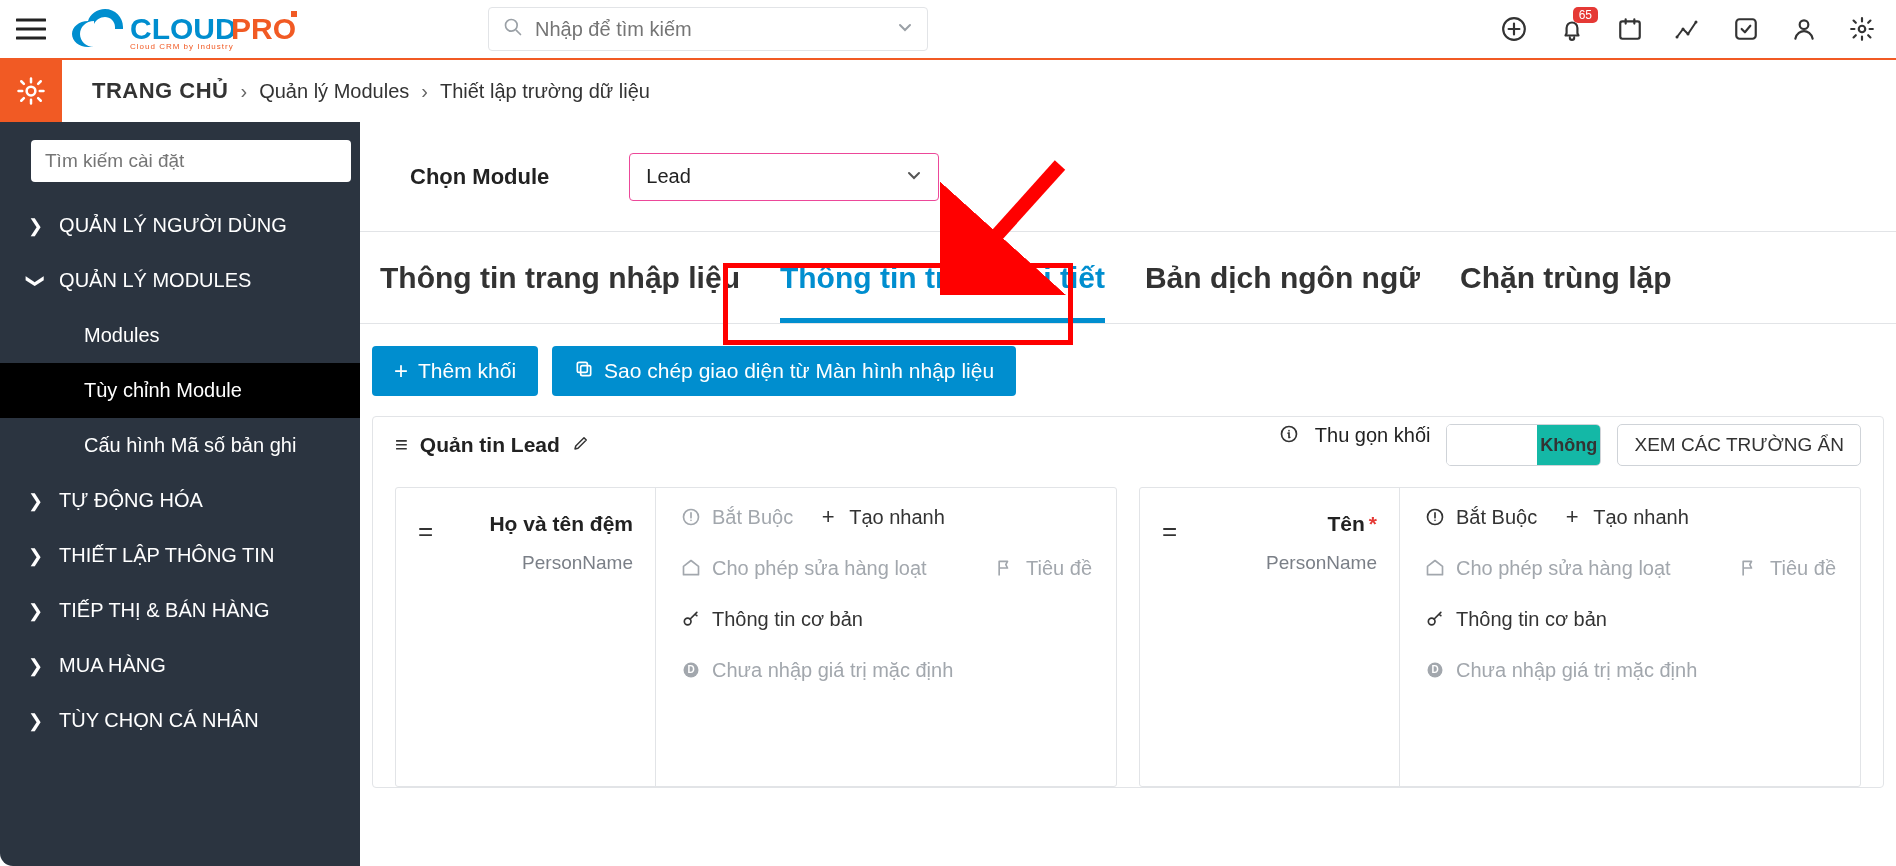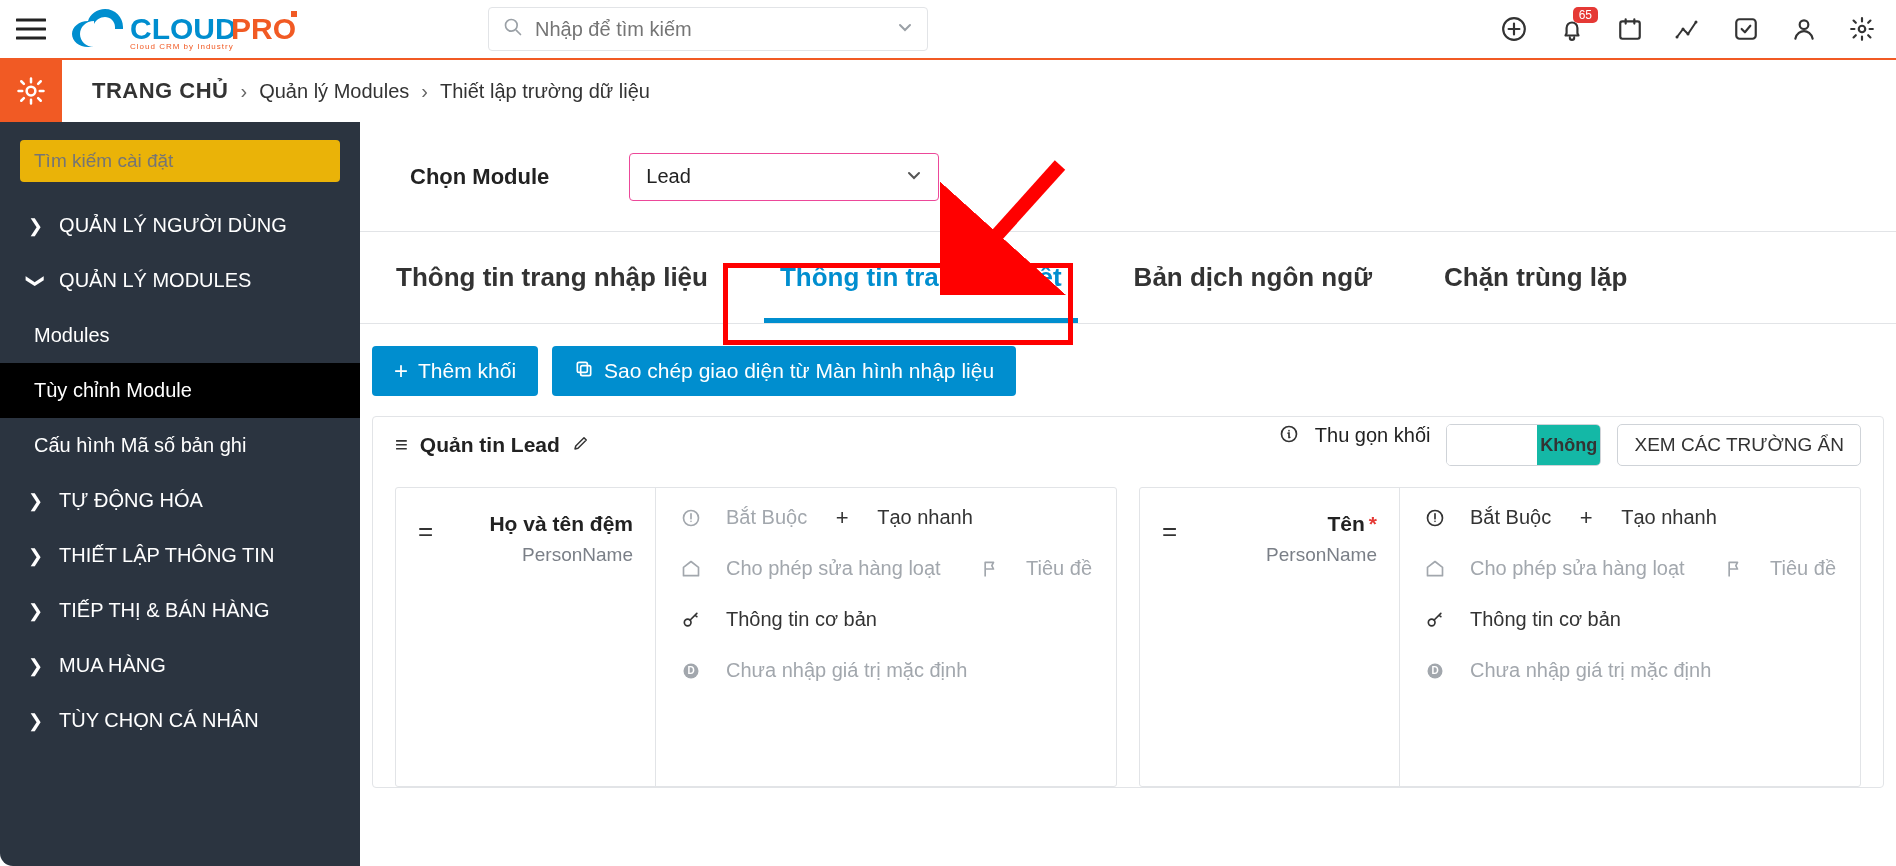--- a/index.html
+++ b/index.html
@@ -39,36 +39,36 @@
   .gearbar{position:absolute;left:0;top:0;width:62px;height:62px;background:var(--orange);display:flex;align-items:center;justify-content:center;z-index:3;}
   .gearbar svg{color:#fff;}
   .crumbs{position:absolute;left:62px;top:0;height:62px;right:0;display:flex;align-items:center;padding-left:30px;font-size:20px;color:#333;gap:12px;z-index:2;background:#fff;}
   .crumbs .home{font-weight:800;font-size:22px;letter-spacing:0.5px;}
   .crumbs .chev{color:#666;}
   .crumbs a{color:#333;text-decoration:none;}
 
   
   .sidebar{width:360px;background:#2b3440;color:#fff;padding-top:62px;flex:0 0 360px;display:flex;flex-direction:column;}
   .side-search-wrap{padding:18px 20px 16px;}
-  .side-search{width:100%;height:42px;border:none;border-radius:4px;padding:0 14px;font-size:19px;outline:none;background:#eab308;color:#222;}
+  .side-search{width:100%;height:42px;border:none;border-radius:4px;padding:0 14px;font-size:19px;outline:none;background:#ffffff;color:#222;margin-left:11px;}
   .side-item{height:55px;display:flex;align-items:center;padding-left:28px;font-size:20px;cursor:pointer;gap:16px;}
   .side-item.parent{text-transform:uppercase;font-weight:500;}
   .side-item .chev{font-size:18px;}
-  .side-sub{padding-left:34px;font-size:20px;height:55px;display:flex;align-items:center;cursor:pointer;}
+  .side-sub{padding-left:84px;font-size:20px;height:55px;display:flex;align-items:center;cursor:pointer;}
   .side-sub.active{background:#000;}
   
   
   .main{flex:1;background:#fff;padding-top:62px;display:flex;flex-direction:column;min-width:0;overflow:hidden;position:relative;}
   .module-row{height:110px;display:flex;align-items:center;padding-left:50px;border-bottom:1px solid var(--border);gap:80px;}
   .module-row label{font-size:22px;font-weight:700;}
   .sel{width:310px;height:48px;border:1px solid #ec4899;border-radius:4px;display:flex;align-items:center;padding:0 16px;justify-content:space-between;font-size:20px;cursor:pointer;}
 
   
   .tabs{height:92px;display:flex;align-items:stretch;border-bottom:1px solid var(--border);}
-  .tab{flex:0 0 auto;padding:0 36px;display:flex;align-items:center;font-size:26px;color:#333;font-weight:600;cursor:pointer;position:relative;}
+  .tab{flex:0 0 auto;padding:0 20px;display:flex;align-items:center;font-size:30px;color:#333;font-weight:600;cursor:pointer;position:relative;}
   .tab.active{color:var(--blue);}
   .tab.active::after{content:"";position:absolute;left:20px;right:20px;bottom:0;height:5px;background:var(--blue);}
 
   
   .hl-box{position:absolute;border:5px solid #ff0000;pointer-events:none;z-index:5;}
   .arrow{position:absolute;z-index:6;pointer-events:none;}
 
   
   .actions{padding:22px 12px 10px;display:flex;gap:14px;}
   .btn{height:50px;border:none;border-radius:4px;background:var(--blue);color:#fff;font-size:21px;padding:0 22px;display:inline-flex;align-items:center;gap:10px;cursor:pointer;}
@@ -85,24 +85,24 @@
   .toggle .seg.on{background:#14b8a6;color:#333;font-weight:600;margin-left:26px;}
   .toggle .seg.off{background:#fff;color:transparent;}
   .outline-btn{height:42px;border:1px solid #cfd3d8;border-radius:5px;background:#fff;padding:0 16px;font-size:19px;cursor:pointer;color:#333;}
 
   .fields-row{display:flex;gap:22px;padding:14px 22px 0;}
   .field-card{flex:1;border:1px solid var(--border);border-radius:3px;min-height:300px;display:flex;}
   .field-left{width:260px;border-right:1px solid var(--border);padding:24px 22px;text-align:right;}
   .field-left .drag{float:left;font-size:26px;color:#333;margin-top:4px;}
   .field-left .name{font-size:21px;font-weight:600;}
   .field-left .req{color:var(--danger);margin-left:4px;}
-  .field-left .type{font-size:19px;color:var(--muted);margin-top:8px;}
+  .field-left .type{font-size:19px;color:var(--muted);margin-top:16px;}
   .field-right{flex:1;padding:18px 24px;display:flex;flex-direction:column;gap:28px;}
   .opt-row{display:flex;align-items:center;gap:24px;font-size:20px;}
-  .opt{display:inline-flex;align-items:center;gap:24px;}
+  .opt{display:inline-flex;align-items:flex-start;gap:10px;}
   .opt.muted{color:var(--muted2);}
   .opt.active{color:#333;}
   .ico{display:inline-flex;width:22px;height:22px;align-items:center;justify-content:center;}
 
   
   .footer{height:38px;border-top:1px solid var(--border);display:flex;align-items:center;padding:0 14px;font-size:18px;color:#222;background:#fff;z-index:10;}
   .footer .msgr{width:26px;height:26px;border-radius:50%;background:radial-gradient(circle at 30% 30%, #4aa0ff, #0064ff 60%, #a445ff);margin-right:12px;position:relative;}
   .footer .msgr::after{content:"";position:absolute;left:6px;top:9px;border-left:7px solid #fff;border-top:5px solid transparent;border-bottom:5px solid transparent;transform:skewX(-20deg);}
   .footer .right{margin-left:auto;}
   .footer .hot{color:var(--blue2);}

